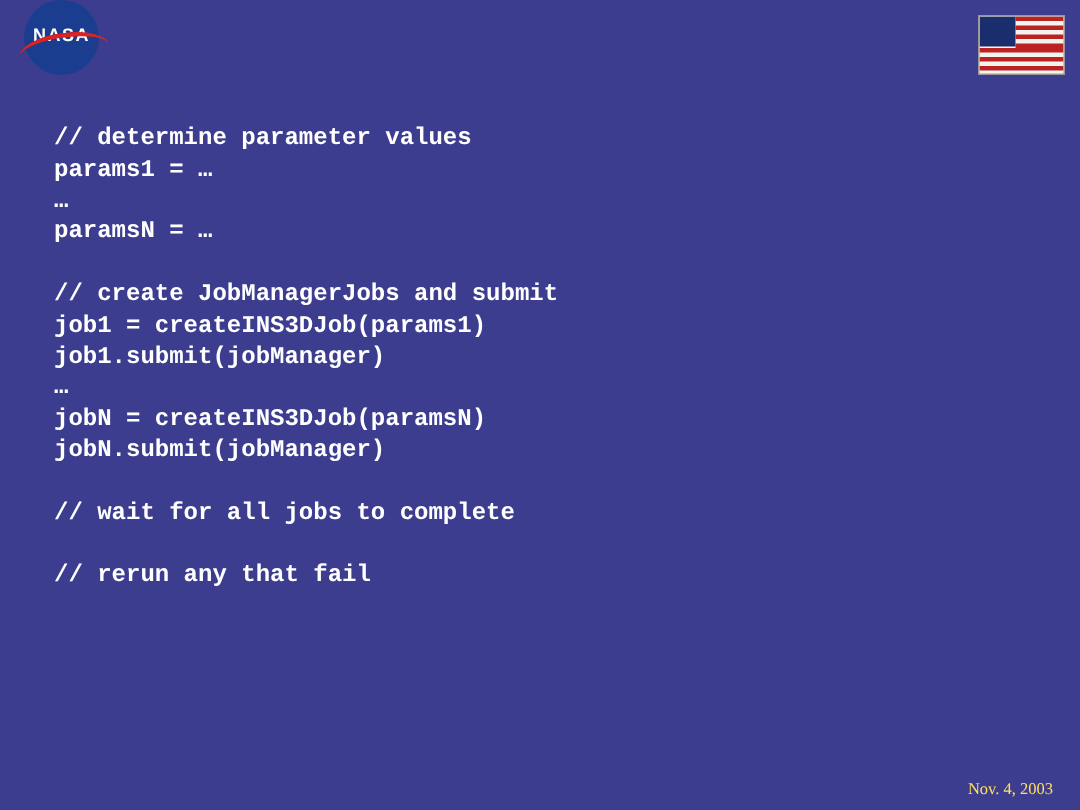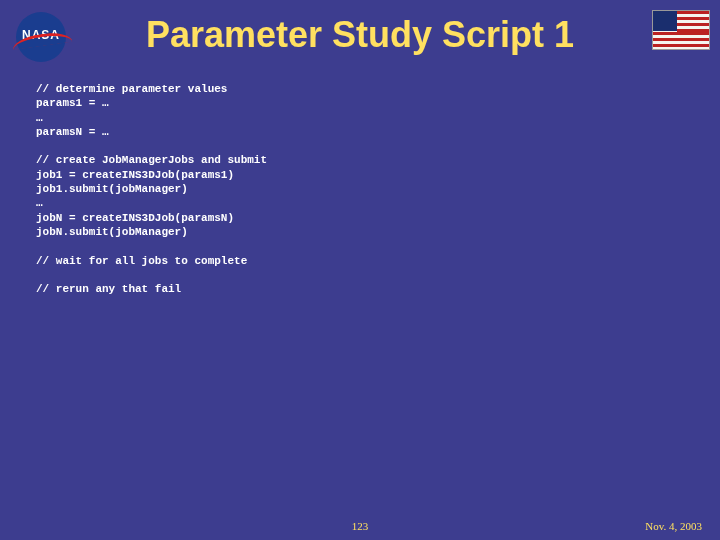--- a/index.html
+++ b/index.html
@@ -10,21 +10,21 @@
     position: relative;
   }
   .slide {
     width: 720px;
     height: 540px;
     position: relative;
     padding: 0;
   }
   .nasa-logo {
     position: absolute;
-    top: 12px;
+    top: 0;
     left: 10px;
     width: 62px;
     height: 50px;
   }
   .nasa-logo .circle {
     width: 50px;
     height: 50px;
     background: #1a3d8f;
     border-radius: 50%;
     position: relative;
@@ -90,21 +90,21 @@
     font-family: Verdana, Geneva, sans-serif;
   }
   .body {
     position: absolute;
     top: 82px;
     left: 36px;
     right: 36px;
     color: #fff;
     font-family: 'Courier New', Courier, monospace;
     font-weight: bold;
-    font-size: 11px;
+    font-size: 16px;
     line-height: 1.3;
     white-space: pre;
   }
   .page-number {
     position: absolute;
     bottom: 8px;
     left: 0;
     right: 0;
     text-align: center;
     color: #ffe060;
@@ -137,34 +137,32 @@
     <div class="canton"></div>
     <div class="stripe s1"></div>
     <div class="stripe s2"></div>
     <div class="stripe s3"></div>
     <div class="stripe s4"></div>
     <div class="stripe s5"></div>
     <div class="stripe s6"></div>
     <div class="stripe s7"></div>
   </div>
 
-  <h1 class="title">Parameter Study Script 1</h1>
 
   <pre class="body">// determine parameter values
 params1 = …
 …
 paramsN = …
 
 // create JobManagerJobs and submit
 job1 = createINS3DJob(params1)
 job1.submit(jobManager)
 …
 jobN = createINS3DJob(paramsN)
 jobN.submit(jobManager)
 
 // wait for all jobs to complete
 
 // rerun any that fail</pre>
 
-  <div class="page-number">123</div>
   <div class="date">Nov. 4, 2003</div>
 
 </div>
 
 </body></html>

